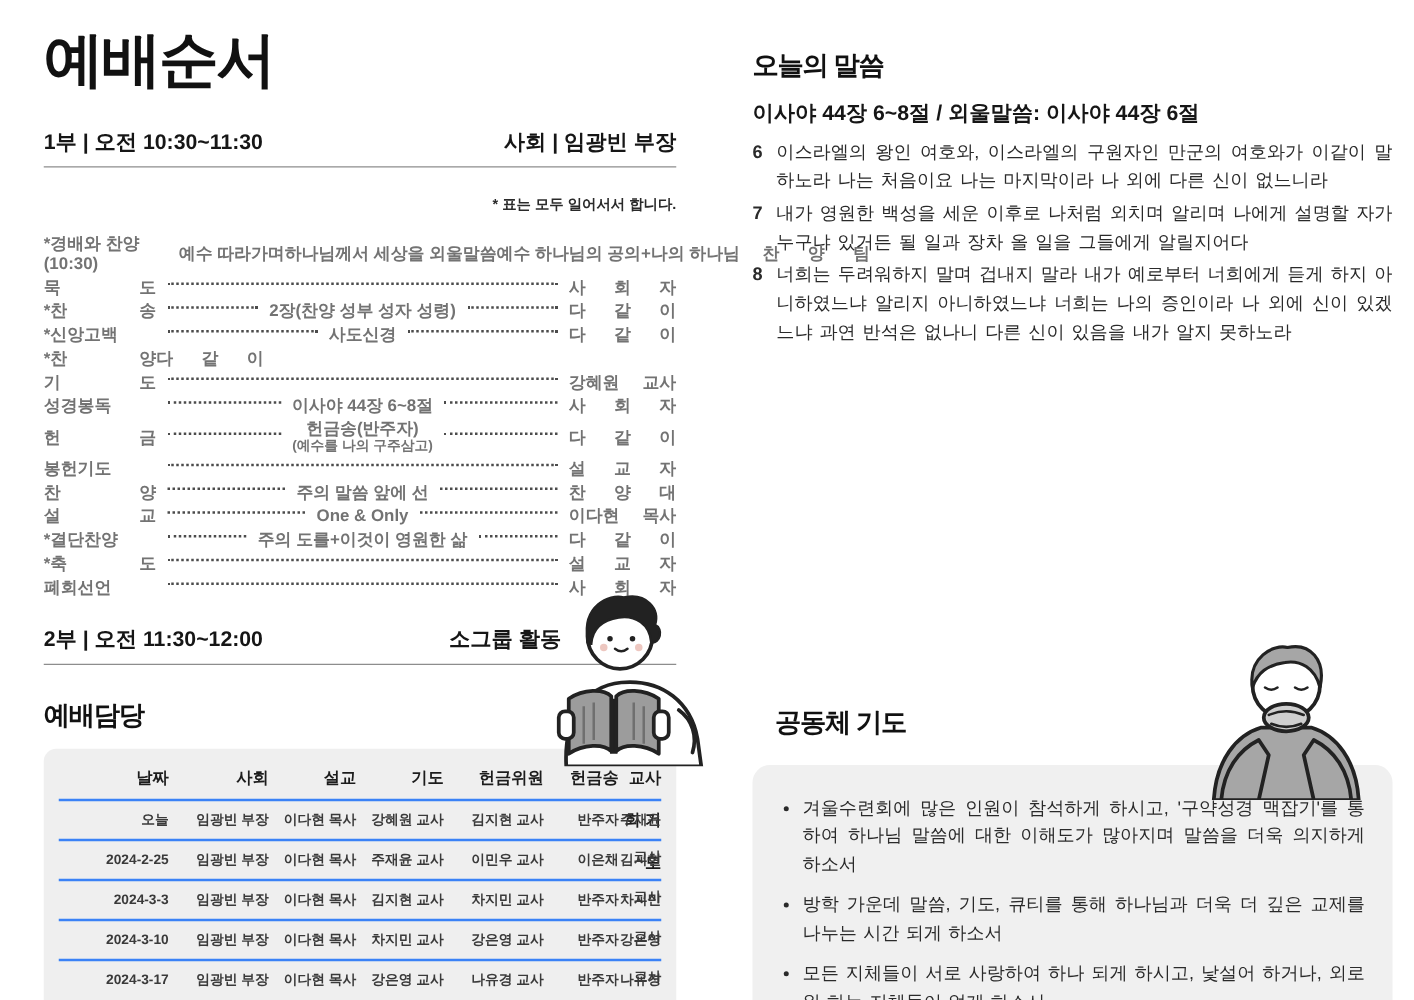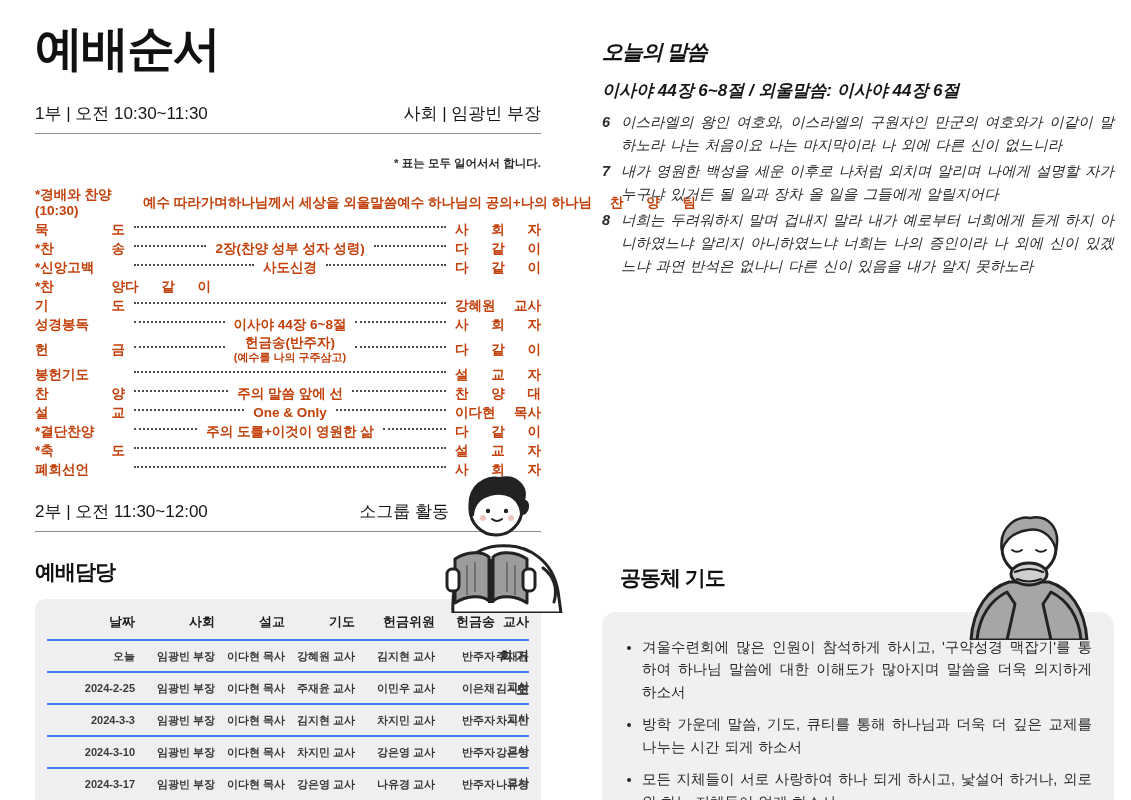--- a/index.html
+++ b/index.html
@@ -10,25 +10,25 @@
     color:#1b1b1b;
     font-family:"Liberation Sans", sans-serif;
     overflow:hidden;
   }
   .page { position:relative; width:1131px; height:800px; background:#fff; }
 
   
   .col-left { position:absolute; left:35px; top:24px; width:506px; }
   .big-title { font-size:48px; font-weight:900; letter-spacing:-2px; margin:0; line-height:1.05; color:#111; }
   .part-row { display:flex; justify-content:space-between; align-items:baseline;
-              font-size:17px; font-weight:400; margin-top:28px; color:#161616; }
+              font-size:17px; font-weight:700; margin-top:28px; color:#161616; }
   .rule { border-top:1.6px solid #8d8d8d; margin-top:8px; }
   .stand-note { text-align:right; font-size:11.5px; font-weight:600; color:#2a2a2a; margin-top:22px; }
 
-  .order { margin-top:16px; font-size:13.5px; font-weight:700; color:#c2410c; }
+  .order { margin-top:16px; font-size:13.5px; font-weight:700; color:#737373; }
   .o-row { display:flex; align-items:center; margin-bottom:2px; min-height:17px; }
   .o-name { width:90px; flex:none; line-height:16px; }
   .o-name.stretch { text-align:justify; text-align-last:justify; }
   .o-name .nl { display:block; }
   .o-mid { flex:1; display:flex; align-items:center; }
   .o-center { text-align:center; line-height:16px; white-space:nowrap; }
   .o-center .sub { display:block; font-size:11px; font-weight:600; line-height:13px; }
   .dots { flex:1; display:block; border-bottom:2px dotted #4c4c4c; height:2px; margin:0 9px; position:relative; top:-3px; }
   .o-who { width:86px; flex:none; text-align:justify; text-align-last:justify; line-height:16px; white-space:nowrap; }
 
@@ -38,21 +38,21 @@
   .sec-title { font-size:21px; font-weight:900; letter-spacing:-1px; margin:26px 0 0; color:#111; }
 
   .duty-panel { margin-top:13px; background:#efefef; border-radius:10px; padding:6px 12px 12px; }
   .duty-grid { display:grid; grid-template-columns:88px 80px 70px 70px 80px 60px 1fr;
                align-items:center; text-align:right; }
   .duty-grid.head .cell { font-size:13px; font-weight:800; height:34px; line-height:34px; color:#1c1c1c; }
   .duty-grid.drow { border-top:2px solid #3b82f6; }
   .duty-grid.drow .cell { font-size:11px; font-weight:600; height:30px; line-height:30px; color:#3a3a3a; }
 
   
-  .col-right { position:absolute; left:602px; top:38px; width:512px;font-style:italic; }
+  .col-right { position:absolute; left:602px; top:38px; width:512px; }
   .word-sub { font-size:17px; font-weight:800; margin-top:13px; color:#161616; }
   .verses { margin-top:6px; }
   .verse { position:relative; padding-left:19px; font-size:14.5px; font-weight:500;
            line-height:1.56; color:#2a2a2a; margin-top:5px; text-align:justify; word-spacing:1.5px; }
   .verse .vnum { position:absolute; left:0; top:0; font-weight:700; }
 
   .prayer-block { position:absolute; left:602px; top:546px; width:512px; }
   .prayer-block .sec-title { margin:18px; }
   .prayer-panel { margin-top:20px; background:#f0f0f0; border-radius:14px; padding:24px 22px 18px 16px; }
   .prayer-panel ul { margin:0; padding-left:24px; }

